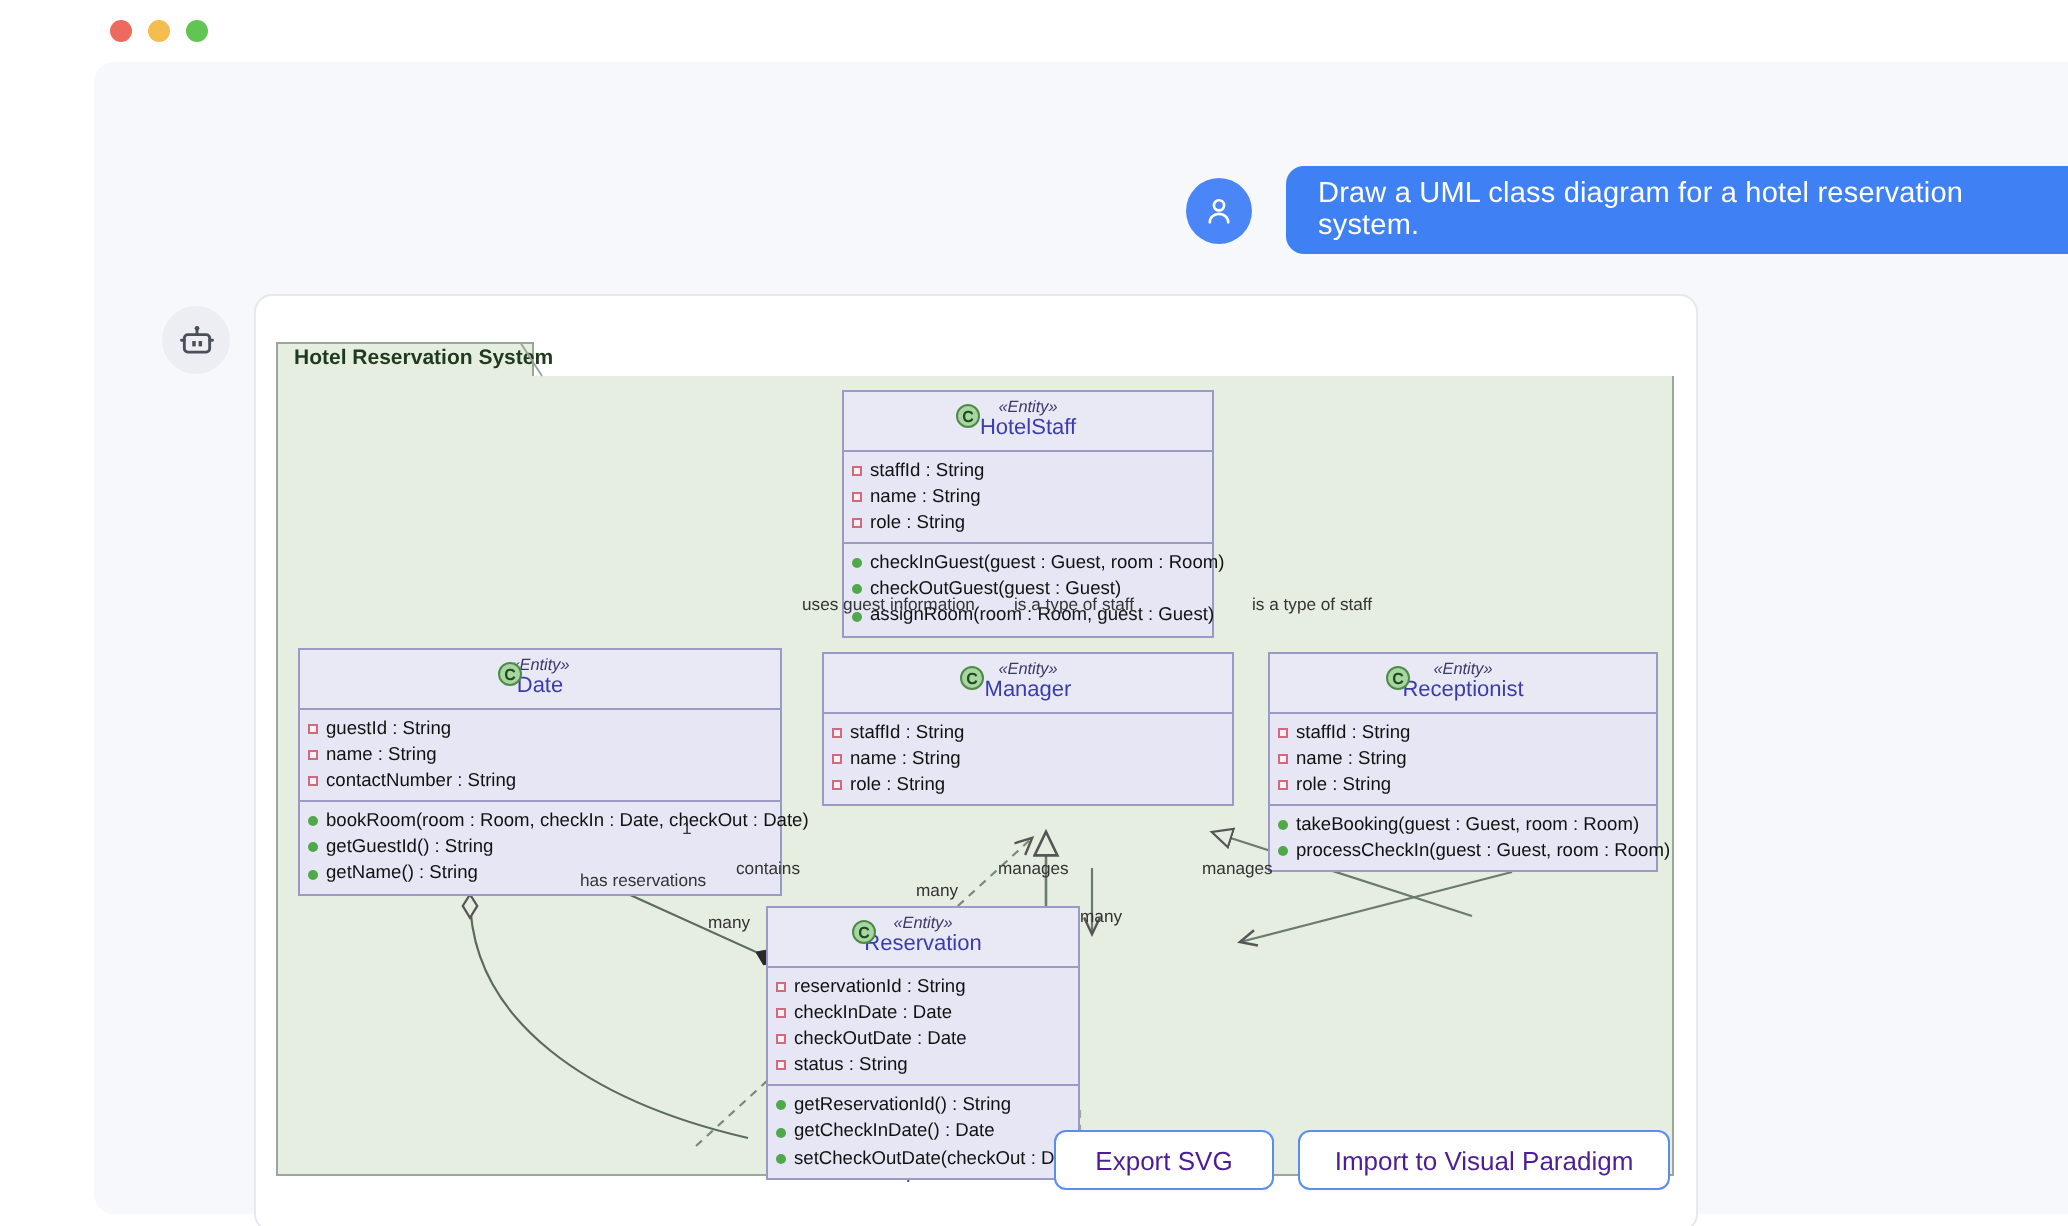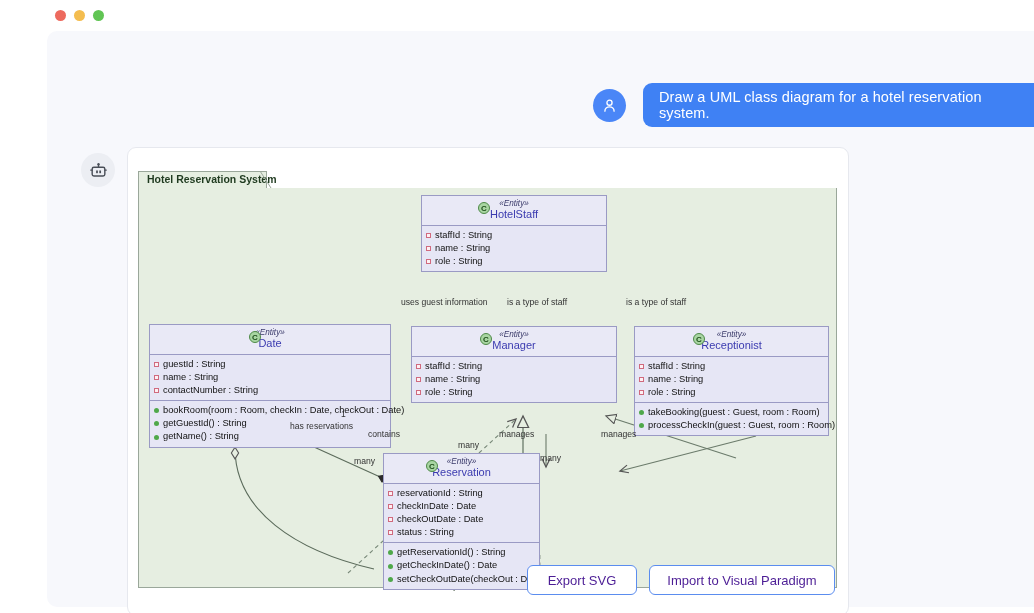--- a/index.html
+++ b/index.html
@@ -270,20 +270,34 @@
               </div>
             <div class="row">
                 <i class="mk-attr"></i>
                 <span>name : String</span>
               </div>
             <div class="row">
                 <i class="mk-attr"></i>
                 <span>role : String</span>
               </div>
           </div>
+          <div class="uml-sec">
+            <div class="row">
+                <i class="mk-meth"></i>
+                <span>checkInGuest(guest : Guest, room : Room)</span>
+              </div>
+            <div class="row">
+                <i class="mk-meth"></i>
+                <span>checkOutGuest(guest : Guest)</span>
+              </div>
+            <div class="row">
+                <i class="mk-meth"></i>
+                <span>assignRoom(room : Room, guest : Guest)</span>
+              </div>
+          </div>
         </div>
 
         <div class="uml" style="left:13px; top:153px; width:242px;">
           <div class="uml-head">
             <span class="cicon" style="left:99px; top:6px;">C</span>
             <span class="stereo">«Entity»</span>
             <span class="cname">Date</span>
           </div>
           <div class="uml-sec">
             <div class="row">
@@ -406,21 +420,21 @@
                 <i class="mk-meth"></i>
                 <span>setCheckOutDate(checkOut : Date)</span>
               </div>
           </div>
         </div>
 
         <span class="elabel" style="left:265px; top:126px;">uses guest information</span>
         <span class="elabel" style="left:371px; top:126px;">is a type of staff</span>
         <span class="elabel" style="left:490px; top:126px;">is a type of staff</span>
 
-        <span class="elabel" style="left:154px; top:250px;">has reservations</span>
+        <span class="elabel" style="left:154px; top:264px;">has reservations</span>
         <span class="elabel" style="left:232px; top:258px;">contains</span>
         <span class="elabel" style="left:363px; top:258px;">manages</span>
         <span class="elabel" style="left:465px; top:258px;">manages</span>
 
         <span class="elabel" style="left:218px; top:285px;">many</span>
         <span class="elabel" style="left:322px; top:269px;">many</span>
         <span class="elabel" style="left:404px; top:282px;">many</span>
         <span class="elabel" style="left:205px; top:238px;">1</span>
       </div>
 

